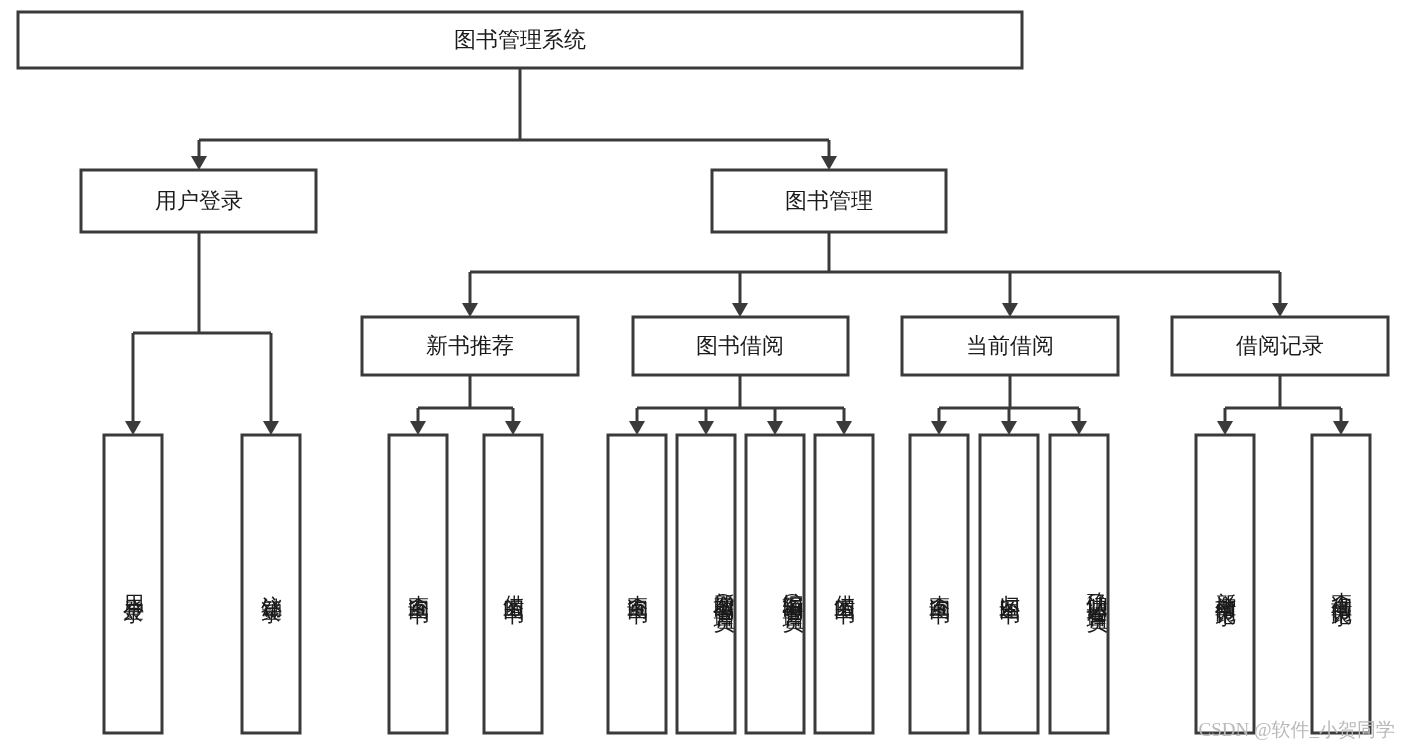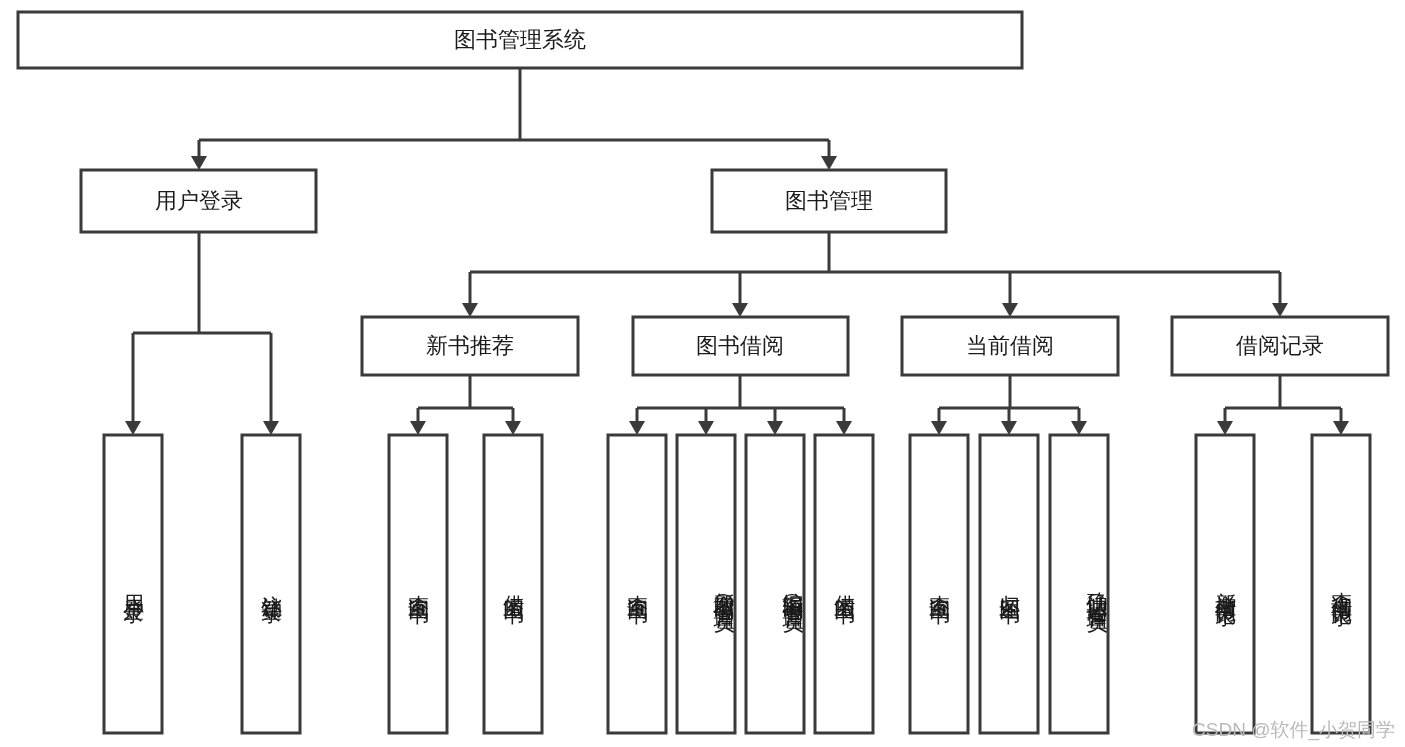--- a/index.html
+++ b/index.html
@@ -56,21 +56,21 @@
     letter-spacing: 3px;
     color: #1a1a1a;
     white-space: nowrap;
     text-align: center;
     pointer-events: none;
   }
   .watermark {
     position: absolute;
     right: 10px;
     bottom: 4px;
-    font-family: Liberation Sans, sans-serif;
+    font-family: Liberation Serif, serif;
     font-size: 19px;
     color: #b9b9b9;
     white-space: nowrap;
   }
 </style>
 </head>
 <body>
 
 <div id="diagram-root">
 

